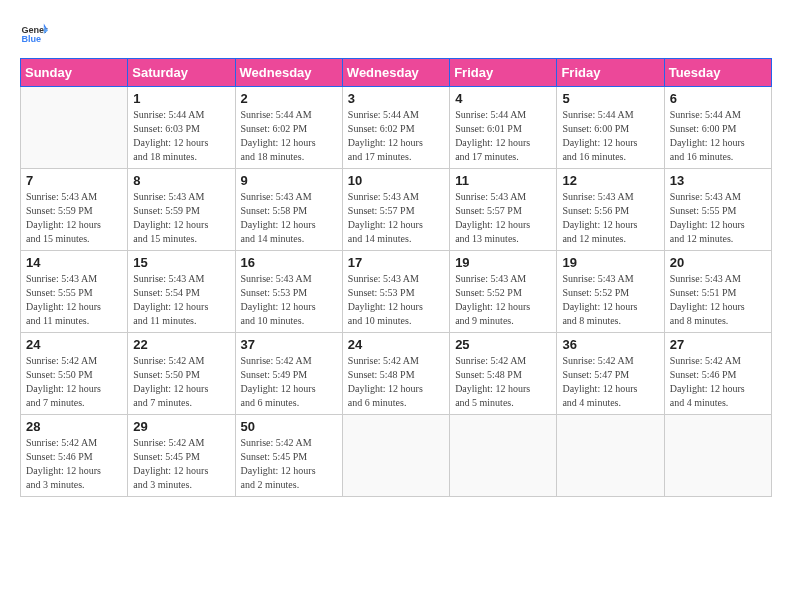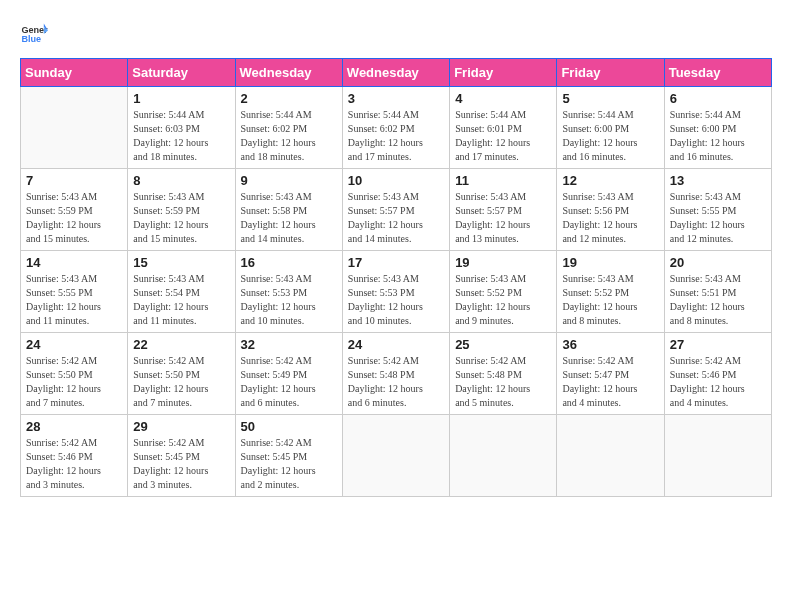--- a/index.html
+++ b/index.html
@@ -283,21 +283,21 @@
 and 7 minutes.</div>
         </td>
         <td>
           <div class="day-number">22</div>
           <div class="day-info" style="white-space: pre-line;">Sunrise: 5:42 AM
 Sunset: 5:50 PM
 Daylight: 12 hours
 and 7 minutes.</div>
         </td>
         <td>
-          <div class="day-number">32</div>
+          <div class="day-number">37</div>
           <div class="day-info" style="white-space: pre-line;">Sunrise: 5:42 AM
 Sunset: 5:49 PM
 Daylight: 12 hours
 and 6 minutes.</div>
         </td>
         <td>
           <div class="day-number">24</div>
           <div class="day-info" style="white-space: pre-line;">Sunrise: 5:42 AM
 Sunset: 5:48 PM
 Daylight: 12 hours

